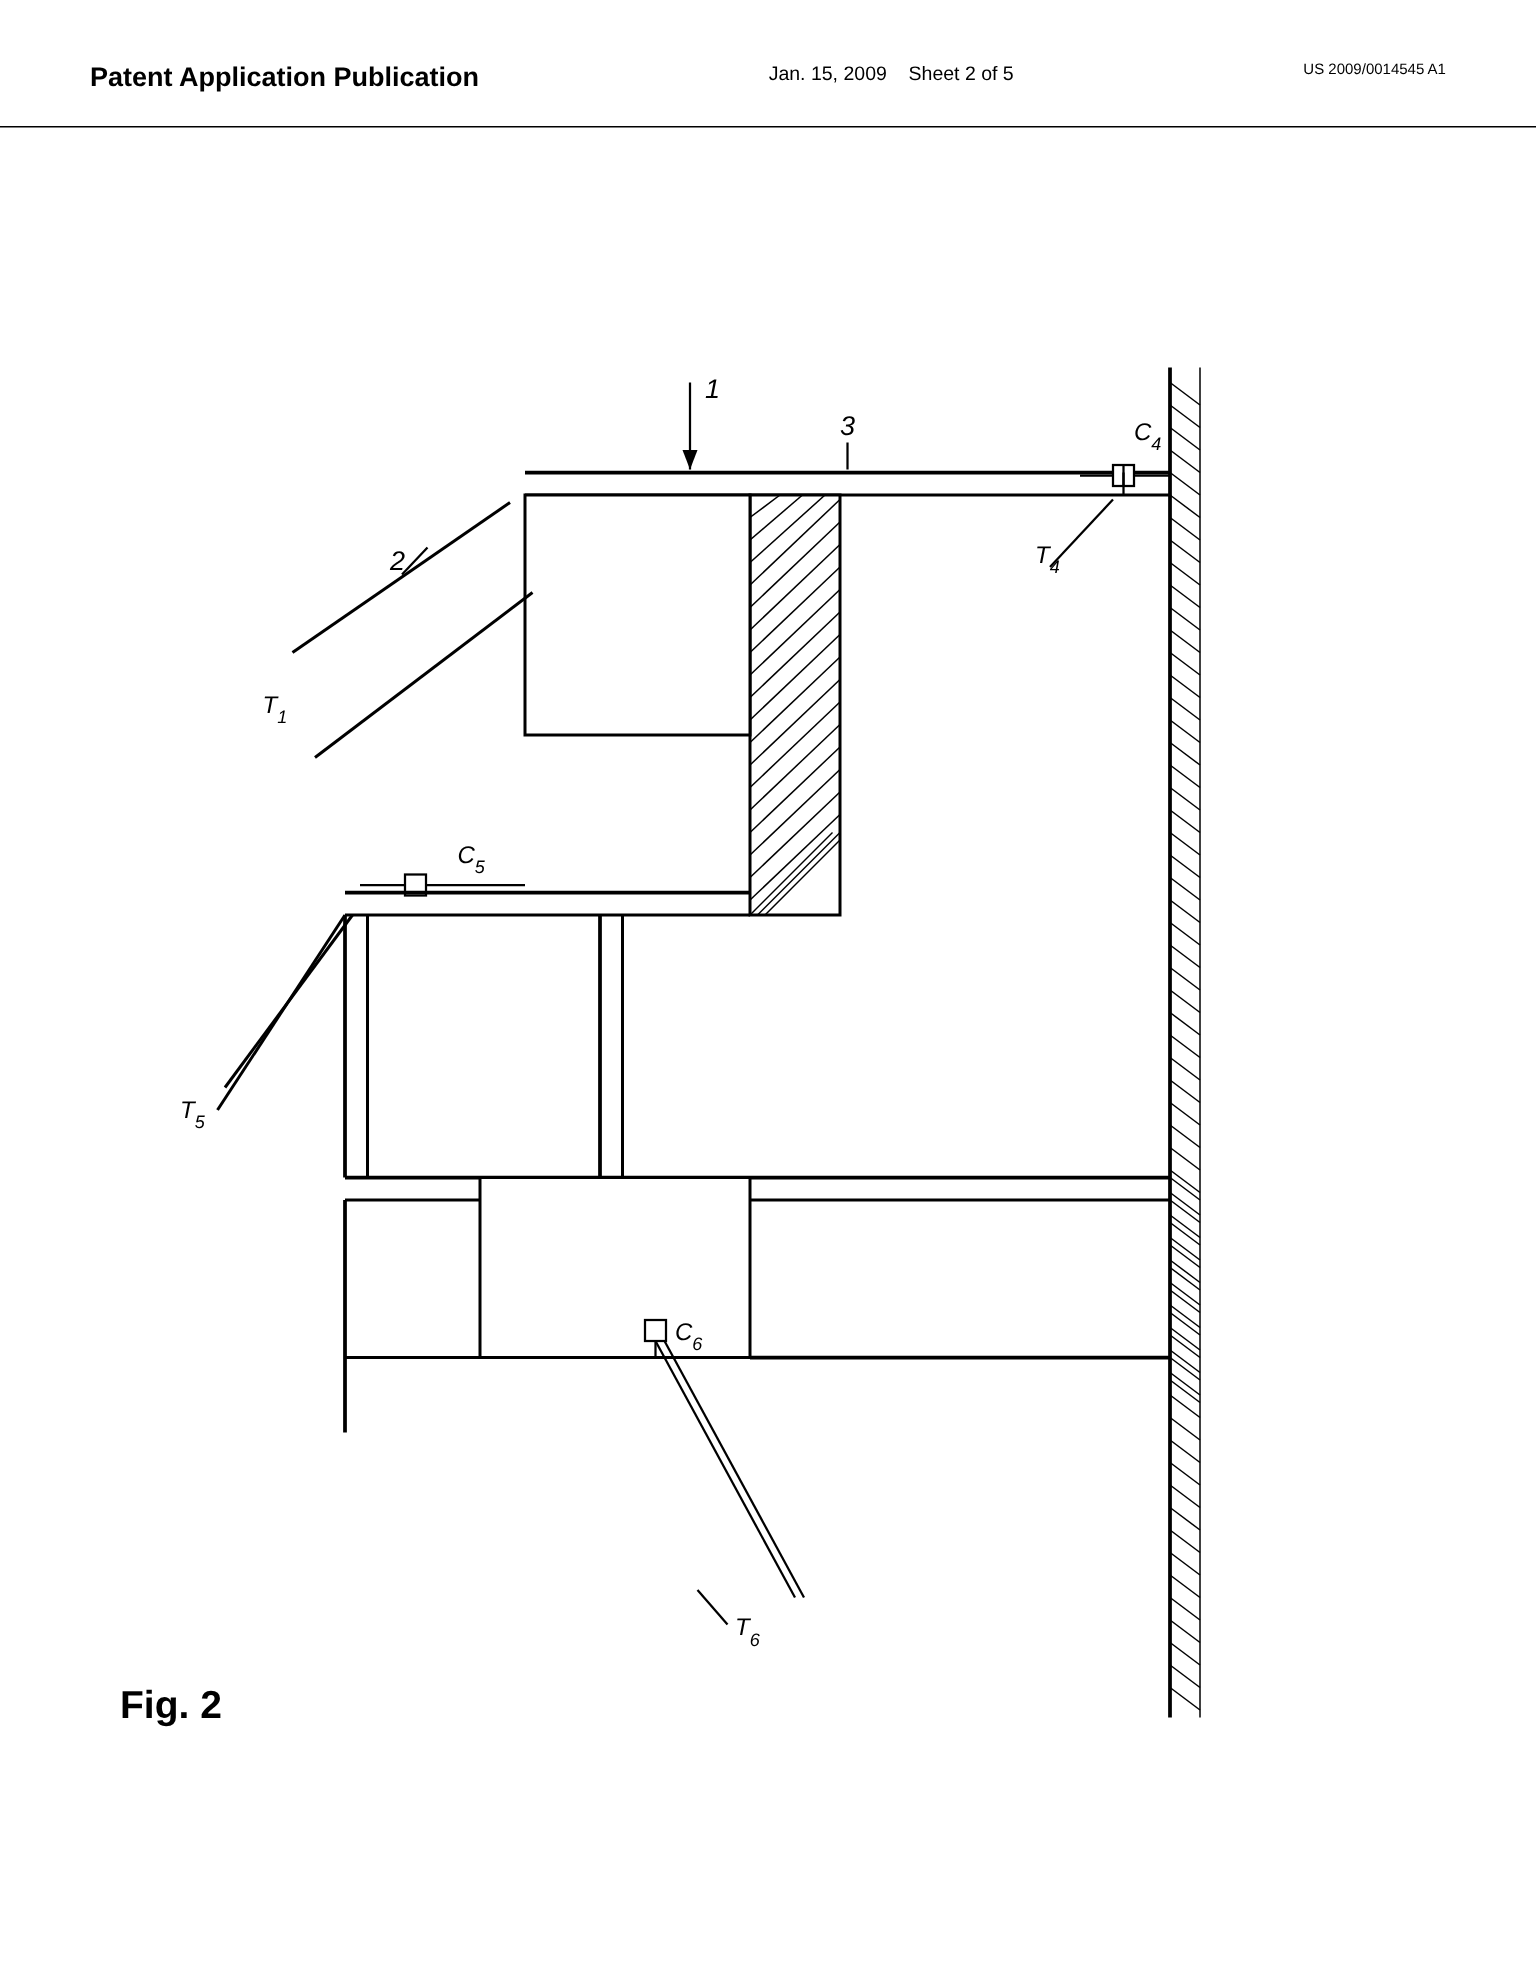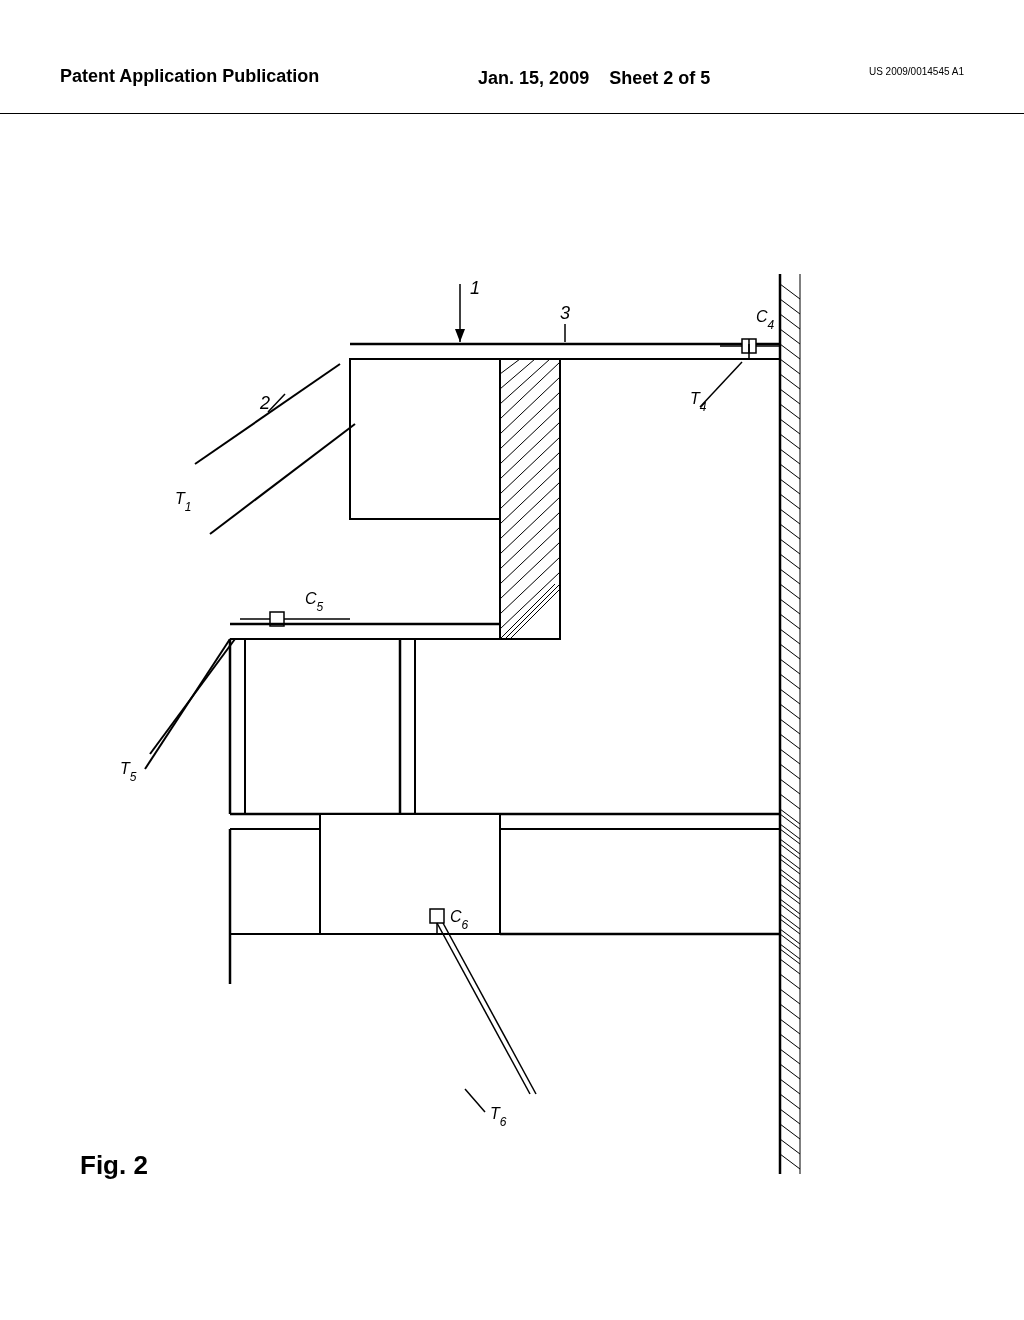--- a/index.html
+++ b/index.html
@@ -8,33 +8,32 @@
       height: 1320px;
       background: #fff;
       font-family: Arial, Helvetica, sans-serif;
       overflow: hidden;
       position: relative;
     }
     .header {
       display: flex;
       justify-content: space-between;
       align-items: flex-start;
-      padding: 64px 60px 20px 60px;
+      padding: 39px 60px 20px 60px;
       border-bottom: 1px solid #000;
     }
     .header-left {
       font-size: 18px;
       font-weight: bold;
       line-height: 1.4;
     }
     .header-center {
-      font-size: 18px;
+      font-size: 13px;
       text-align: right;
       line-height: 1.6;
-      font-weight: bold;
     }
     .header-right {
       font-size: 10px;
       text-align: right;
       line-height: 1.6;
     }
     .diagram-area {
       position: relative;
       width: 100%;
       height: 1200px;

